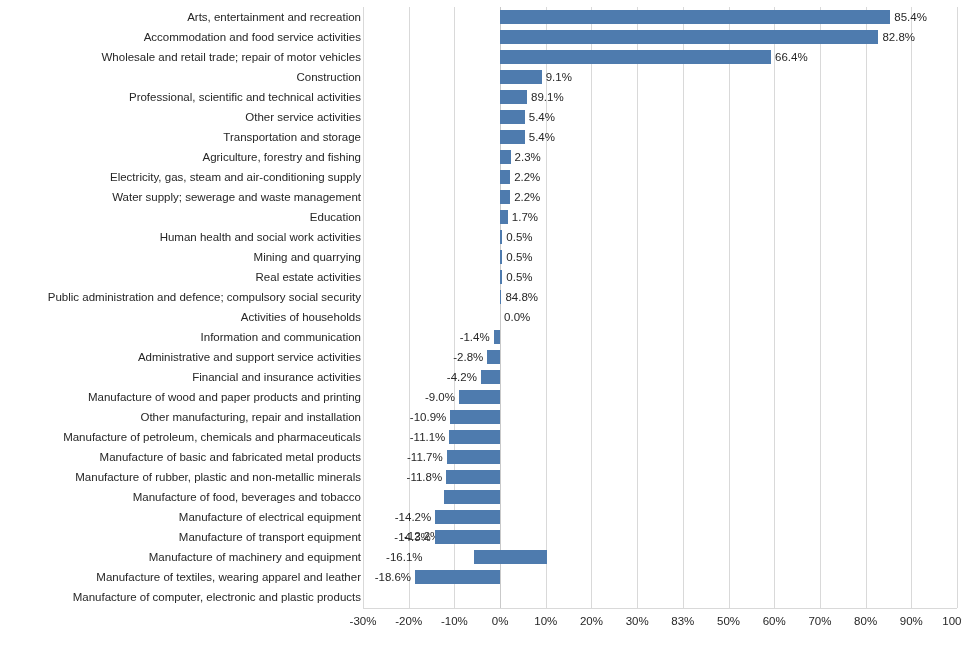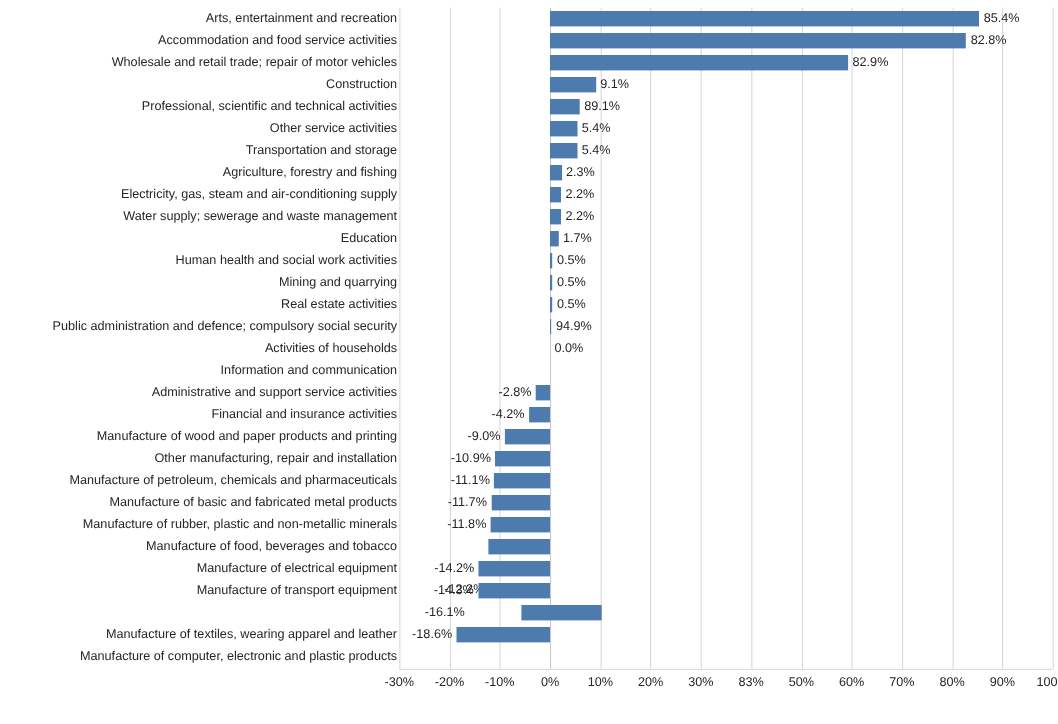--- a/index.html
+++ b/index.html
@@ -152,20 +152,21 @@
       <div class="cat-row" style="top: 340px;">Administrative and support service activities</div>
       <div class="cat-row" style="top: 360px;">Financial and insurance activities</div>
       <div class="cat-row" style="top: 380px;">Manufacture of wood and paper products and printing</div>
       <div class="cat-row" style="top: 400px;">Other manufacturing, repair and installation</div>
       <div class="cat-row" style="top: 420px;">Manufacture of petroleum, chemicals and pharmaceuticals</div>
       <div class="cat-row" style="top: 460px;">Manufacture of rubber, plastic and non-metallic minerals</div>
       <div class="cat-row" style="top: 440px;">Manufacture of basic and fabricated metal products</div>
       <div class="cat-row" style="top: 480px;">Manufacture of food, beverages and tobacco</div>
       <div class="cat-row" style="top: 500px;">Manufacture of electrical equipment</div>
       <div class="cat-row" style="top: 520px;">Manufacture of transport equipment</div>
+      <div class="cat-row" style="top: 540px;">Manufacture of machinery and equipment</div>
       <div class="cat-row" style="top: 560px;">Manufacture of textiles, wearing apparel and leather</div>
       <div class="cat-row" style="top: 580px;">Manufacture of computer, electronic and plastic products</div>
     </div>
 
   <div id="plot-area">
     <div class="gridline" style="left: 0px;"></div>
       <div class="gridline" style="left: 45.6923px;"></div>
       <div class="gridline" style="left: 91.3846px;"></div>
       <div class="gridline zero" style="left: 137.077px;"></div>
       <div class="gridline" style="left: 182.769px;"></div>
@@ -182,21 +183,21 @@
         <div class="row" style="top: 0px;">
           <div class="bar" title="Arts, entertainment and recreation: 85.4%" style="background: rgb(78, 123, 174); left: 137.077px; width: 390.212px;"></div>
           <div class="val-label pos" style="left: 531.289px;">85.4%</div>
         </div>
         <div class="row" style="top: 20px;">
           <div class="bar" title="Accommodation and food service activities: 82.8%" style="background: rgb(78, 123, 174); left: 137.077px; width: 378.332px;"></div>
           <div class="val-label pos" style="left: 519.409px;">82.8%</div>
         </div>
         <div class="row" style="top: 40px;">
           <div class="bar" title="Wholesale and retail trade; repair of motor vehicles: 59.3%" style="background: rgb(78, 123, 174); left: 137.077px; width: 270.955px;"></div>
-          <div class="val-label pos" style="left: 412.032px;">82.9%</div>
+          <div class="val-label pos" style="left: 412.032px;">66.4%</div>
         </div>
         <div class="row" style="top: 60px;">
           <div class="bar" title="Construction: 9.1%" style="background: rgb(78, 123, 174); left: 137.077px; width: 41.58px;"></div>
           <div class="val-label pos" style="left: 182.657px;">9.1%</div>
         </div>
         <div class="row" style="top: 80px;">
           <div class="bar" title="Professional, scientific and technical activities: 5.9%" style="background: rgb(78, 123, 174); left: 137.077px; width: 26.9585px;"></div>
           <div class="val-label pos" style="left: 168.035px;">89.1%</div>
         </div>
         <div class="row" style="top: 100px;">
@@ -230,25 +231,29 @@
         <div class="row" style="top: 240px;">
           <div class="bar" title="Mining and quarrying: 0.5%" style="background: rgb(78, 123, 174); left: 137.077px; width: 2.28462px;"></div>
           <div class="val-label pos" style="left: 143.362px;">0.5%</div>
         </div>
         <div class="row" style="top: 260px;">
           <div class="bar" title="Real estate activities: 0.5%" style="background: rgb(78, 123, 174); left: 137.077px; width: 2.28462px;"></div>
           <div class="val-label pos" style="left: 143.362px;">0.5%</div>
         </div>
         <div class="row" style="top: 280px;">
           <div class="bar" title="Public administration and defence; compulsory social security: 0.3%" style="background: rgb(78, 123, 174); left: 137.077px; width: 1.37077px;"></div>
-          <div class="val-label pos" style="left: 142.448px;">94.9%</div>
+          <div class="val-label pos" style="left: 142.448px;">84.8%</div>
         </div>
         <div class="row" style="top: 300px;">
           <div class="bar" title="Activities of households: 0.0%" style="background: rgb(78, 123, 174); left: 137.077px; width: 0px;"></div>
           <div class="val-label pos" style="left: 141.077px;">0.0%</div>
+        </div>
+        <div class="row" style="top: 320px;">
+          <div class="bar" title="Information and communication: -1.4%" style="background: rgb(78, 123, 174); left: 130.68px; width: 6.39692px;"></div>
+          <div class="val-label neg" style="right: 467.32px;">-1.4%</div>
         </div>
         <div class="row" style="top: 340px;">
           <div class="bar" title="Administrative and support service activities: -2.8%" style="background: rgb(78, 123, 174); left: 124.283px; width: 12.7938px;"></div>
           <div class="val-label neg" style="right: 473.717px;">-2.8%</div>
         </div>
         <div class="row" style="top: 360px;">
           <div class="bar" title="Financial and insurance activities: -4.2%" style="background: rgb(78, 123, 174); left: 117.886px; width: 19.1908px;"></div>
           <div class="val-label neg" style="right: 480.114px;">-4.2%</div>
         </div>
         <div class="row" style="top: 380px;">

